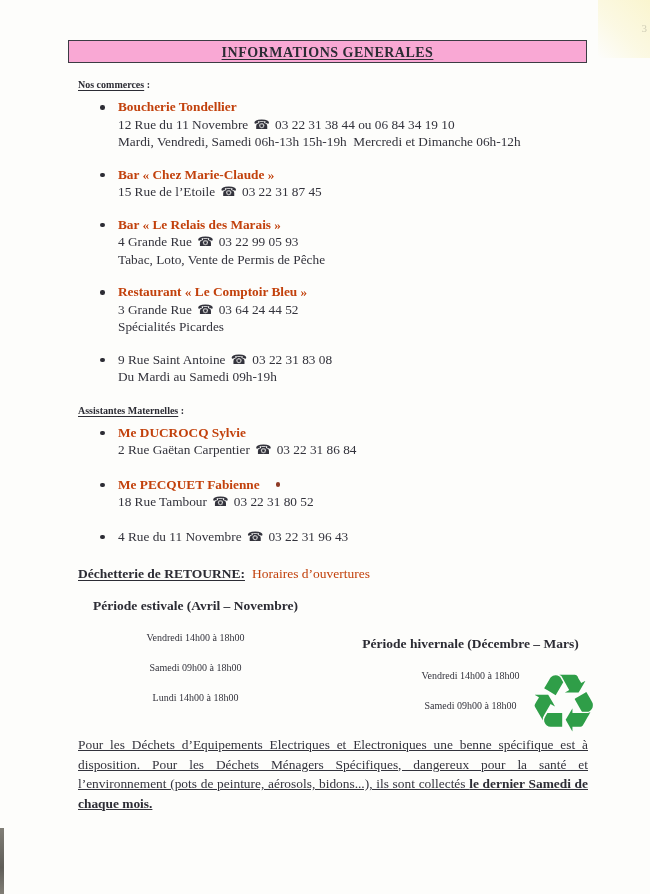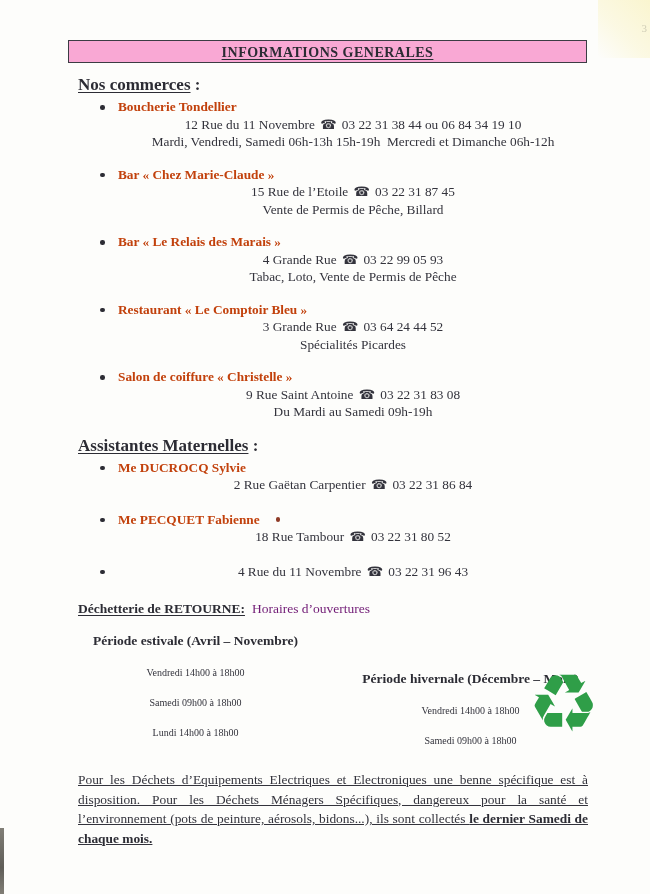--- a/index.html
+++ b/index.html
@@ -36,39 +36,39 @@
     background:#f9a8d4;
   }
   .title-text{
     font-weight:bold;font-size:14px;letter-spacing:.5px;
     text-decoration:underline;text-underline-offset:2px;
     color:#2c2c34;
   }
 
   
   .content{position:absolute;left:78px;top:76px;width:510px;}
-  .section-heading{font-weight:bold;font-size:17px;line-height:18px;color:#2c2c34;}
+  .section-heading{font-weight:bold;font-size:10px;line-height:18px;color:#2c2c34;}
   .u{text-decoration:underline;text-underline-offset:2px;}
 
   .item{position:relative;padding-left:40px;margin:4px 0 15px 0;font-size:13.3px;line-height:17.5px;}
   .bullet{
     position:absolute;left:22px;top:7px;width:4.5px;height:4.5px;
     background:#2c2c34;border-radius:50%;
   }
   .item-name{font-weight:bold;color:#c2410c;}
-  .item-line{white-space:pre-wrap;text-align:center;}
+  .item-line{white-space:pre-wrap;}
   .phone-icon{font-family:"DejaVu Sans",sans-serif;font-size:13px;margin:0 2px;}
   .red-dot{
     display:inline-block;width:4.5px;height:4.5px;border-radius:50%;
     background:#8e3a26;margin-left:16px;vertical-align:2px;
   }
 
   .a-heading{margin-top:16px;}
   .d-heading{margin-top:20px;font-size:13.5px;line-height:18px;}
-  .d-heading .subtitle{font-weight:normal;padding-left:7px;color:#701a75;}
+  .d-heading .subtitle{font-weight:normal;padding-left:7px;color:#c2410c;}
 
   .schedule{display:flex;margin-top:14px;gap:40px;}
   .sched-col{width:50%;text-align:center;}
   .sched-col.right{position:relative;top:-6px;margin-top:44px;}
   .sched-header{font-weight:bold;font-size:13.5px;line-height:18px;color:#2c2c34;margin-bottom:8px;}
   .sched-row{font-size:10px;line-height:30px;}
 
   .recycle{
     position:absolute;left:528px;top:664px;
     font-family:"DejaVu Sans",sans-serif;
@@ -107,40 +107,38 @@
         <span class="bullet"></span>
         <div class="item-name">Boucherie Tondellier</div>
         <div class="item-line"><span>12 Rue du 11 Novembre</span> <span class="phone-icon">☎</span> <span>03 22 31 38 44 ou 06 84 34 19 10</span></div>
         <div class="item-line">Mardi, Vendredi, Samedi 06h-13h 15h-19h  Mercredi et Dimanche 06h-12h</div>
       </div>
 
       <div class="item">
         <span class="bullet"></span>
         <div class="item-name">Bar « Chez Marie-Claude »</div>
         <div class="item-line"><span>15 Rue de l’Etoile</span> <span class="phone-icon">☎</span> <span>03 22 31 87 45</span></div>
-        <div class="item-line">Vente de Permis de Pêche, Billard</div>
       </div>
 
       <div class="item">
         <span class="bullet"></span>
         <div class="item-name">Bar « Le Relais des Marais »</div>
         <div class="item-line"><span>4 Grande Rue</span> <span class="phone-icon">☎</span> <span>03 22 99 05 93</span></div>
         <div class="item-line">Tabac, Loto, Vente de Permis de Pêche</div>
       </div>
 
       <div class="item">
         <span class="bullet"></span>
         <div class="item-name">Restaurant « Le Comptoir Bleu »</div>
         <div class="item-line"><span>3 Grande Rue</span> <span class="phone-icon">☎</span> <span>03 64 24 44 52</span></div>
         <div class="item-line">Spécialités Picardes</div>
       </div>
 
       <div class="item">
         <span class="bullet"></span>
-        <div class="item-name">Salon de coiffure « Christelle »</div>
         <div class="item-line"><span>9 Rue Saint Antoine</span> <span class="phone-icon">☎</span> <span>03 22 31 83 08</span></div>
         <div class="item-line">Du Mardi au Samedi 09h-19h</div>
       </div>
 
     </div>
 
     <div class="section-heading a-heading"><span class="u">Assistantes Maternelles</span><span> :</span></div>
 
     <div>
 

